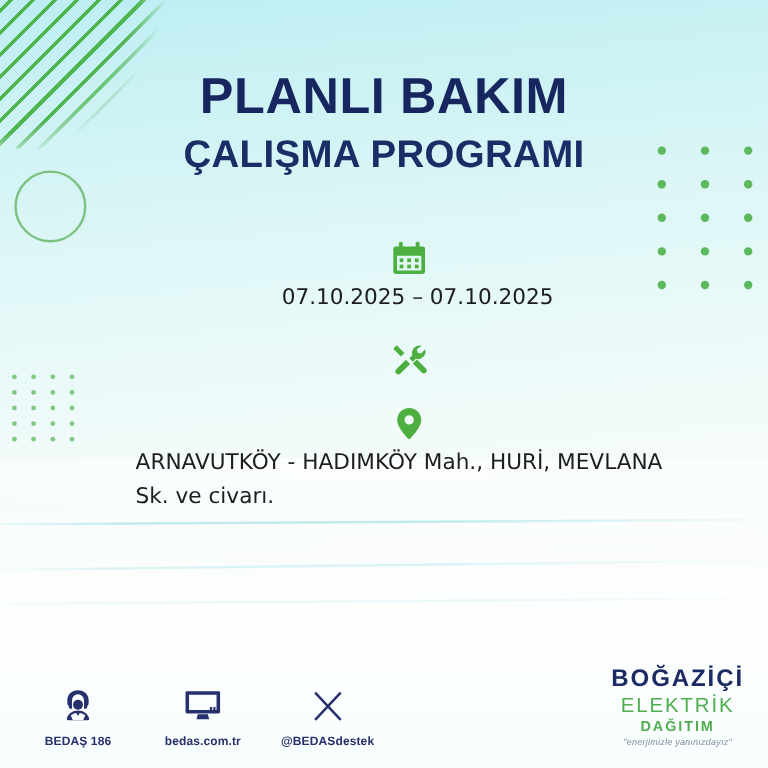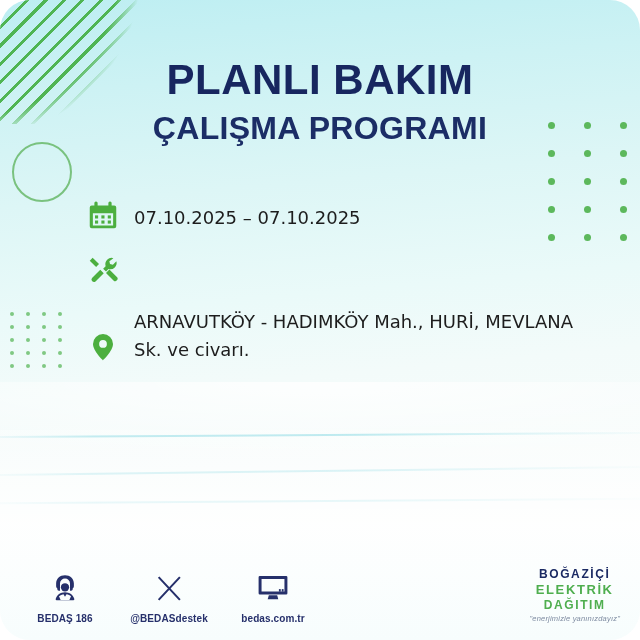--- a/index.html
+++ b/index.html
@@ -5,21 +5,20 @@
 <style>
   html,body{margin:0;padding:0;}
   body{
     width:640px;height:640px;overflow:hidden;
     font-family:"Liberation Sans","DejaVu Sans",sans-serif;
     background:#ffffff;
   }
   .poster{
     position:relative;width:640px;height:640px;overflow:hidden;
     background:linear-gradient(175deg,#bdeef2 0%,#cdf2f4 14%,#ddf6f6 30%,#eafaf9 46%,#f3fbfa 58%,#f7fcfb 70%,#fafdfc 84%,#fdfefe 100%);
-    border-radius:30px;
   }
 
   
   .wave{position:absolute;left:-8%;width:116%;pointer-events:none;}
   .wave-a{top:382px;height:120px;
     background:radial-gradient(120% 100% at 50% 0%,rgba(255,255,255,.85) 0%,rgba(255,255,255,0) 70%);}
   .wave-line{position:absolute;left:-5%;width:110%;height:2px;background:linear-gradient(90deg,rgba(150,221,230,0) 0%,rgba(150,221,230,.55) 18%,rgba(150,221,230,.6) 55%,rgba(150,221,230,0) 100%);}
   .wl1{top:434px;transform:rotate(-.35deg);}
   .wl2{top:470px;transform:rotate(-.7deg);opacity:.55;}
   .wl3{top:500px;transform:rotate(-.4deg);opacity:.35;}
@@ -44,36 +43,36 @@
   .dots-left{left:10px;top:312px;grid-template-columns:repeat(4,16px);grid-template-rows:repeat(5,13px);opacity:.75;}
   .dots-left .dot{width:4px;height:4px;}
 
   
   .header{position:absolute;left:0;right:0;top:56px;text-align:center;}
   .title-1{font-size:42px;line-height:48px;font-weight:700;letter-spacing:.5px;color:#17265f;margin:0;}
   .title-2{font-size:32px;line-height:40px;font-weight:600;letter-spacing:.3px;color:#1b2d66;margin:4px 0 0 0;}
 
   
   .info{position:absolute;left:86px;top:198px;right:30px;}
-  .row{display:flex;align-items:flex-end;margin-bottom:20px;}
+  .row{display:flex;align-items:center;margin-bottom:20px;flex-direction:column;}
   .row:last-child{margin-bottom:16px;}
   .ico{flex:0 0 34px;width:34px;height:34px;display:flex;align-items:center;justify-content:center;margin-right:14px;}
   .ico svg{display:block;}
   .row-text{font-size:18px;line-height:28px;color:#1d1d1d;padding-top:2px;font-family:"DejaVu Sans","Liberation Sans",sans-serif;}
   .row-addr .row-text{max-width:470px;}
 
   
   .footer{position:absolute;left:26px;bottom:16px;display:flex;align-items:flex-end;gap:26px;}
   .f-item{width:78px;text-align:center;}
   .f-ico{height:34px;display:flex;align-items:center;justify-content:center;}
   .f-label{margin-top:8px;font-size:10px;font-weight:700;color:#26306b;letter-spacing:.1px;white-space:nowrap;}
 
   .brand{position:absolute;right:20px;bottom:18px;text-align:center;line-height:1;}
-  .brand-1{font-size:12px;font-weight:700;letter-spacing:1.6px;color:#1b2a63;}
-  .brand-2{font-size:13px;font-weight:700;letter-spacing:1.6px;color:#4fae4f;margin-top:3px;}
+  .brand-1{font-size:20px;font-weight:700;letter-spacing:1.6px;color:#1b2a63;}
+  .brand-2{font-size:17px;font-weight:400;letter-spacing:1.6px;color:#4fae4f;margin-top:3px;}
   .brand-3{font-size:12px;font-weight:700;letter-spacing:1.6px;color:#4fae4f;margin-top:3px;}
   .brand-tag{margin-top:4px;font-size:7.5px;color:#7d8aa0;letter-spacing:.2px;font-style:italic;}
 </style>
 </head>
 <body>
 
 <div class="poster">
 
   <div class="wave wave-a"></div>
   <div class="bottom-fade"></div>
@@ -180,39 +179,39 @@
           <path d="M12 1.8c-4.1 0-7.1 2.8-7.1 6.6v2.1a1.9 1.9 0 0 0 .9 1.7v.6a1.3 1.3 0 0 0 1.3 1.3h.9V8.4a4 4 0 0 1 8 0v5.7h.9A1.3 1.3 0 0 0 18.2 13v-.8a1.9 1.9 0 0 0 .9-1.7V8.4c0-3.8-3-6.6-7.1-6.6z"></path>
           <circle cx="12" cy="11.4" r="3.3"></circle>
           <path d="M12 15.3c-3.6 0-6.6 2.2-7.4 5.2a1 1 0 0 0 1 1.3h12.8a1 1 0 0 0 1-1.3c-.8-3-3.8-5.2-7.4-5.2zm-1.2 1.6 1.2 2 1.2-2c1.4.2 2.7.8 3.6 1.7l-1.3 3h-7l-1.3-3a6 6 0 0 1 3.6-1.7z"></path>
         </svg>
       </span>
       <div class="f-label">BEDAŞ 186</div>
     </div>
 
     <div class="f-item">
       <span class="f-ico">
-        <svg width="29" height="29" viewBox="0 0 24 24" fill="none" stroke="#26306b" stroke-width="1.7">
-          <path d="M3 2.6 20.6 21.4M20.6 2.6 3 21.4"></path>
-        </svg>
-      </span>
-      <div class="f-label">@BEDASdestek</div>
-    </div>
-
-    <div class="f-item">
-      <span class="f-ico">
         <svg width="32" height="30" viewBox="0 0 26 24" fill="#26306b">
           <path d="M2.3 2.2h21.4a1 1 0 0 1 1 1v13.1a1 1 0 0 1-1 1H2.3a1 1 0 0 1-1-1V3.2a1 1 0 0 1 1-1zm1.4 2.4v10.3h18.6V4.6z"></path>
           <path d="M9.6 17.8h6.8l.9 3.4H8.7z"></path>
           <rect x="17.8" y="12.9" width="1.5" height="2.1"></rect>
           <rect x="20.1" y="12.9" width="1.5" height="2.1"></rect>
         </svg>
       </span>
       <div class="f-label">bedas.com.tr</div>
     </div>
 
+    <div class="f-item">
+      <span class="f-ico">
+        <svg width="29" height="29" viewBox="0 0 24 24" fill="none" stroke="#26306b" stroke-width="1.7">
+          <path d="M3 2.6 20.6 21.4M20.6 2.6 3 21.4"></path>
+        </svg>
+      </span>
+      <div class="f-label">@BEDASdestek</div>
+    </div>
+
   </div>
 
   <div class="brand">
     <div class="brand-1">BOĞAZİÇİ</div>
     <div class="brand-2">ELEKTRİK</div>
     <div class="brand-3">DAĞITIM</div>
     <div class="brand-tag">"enerjimizle yanınızdayız"</div>
   </div>
 
 </div>

